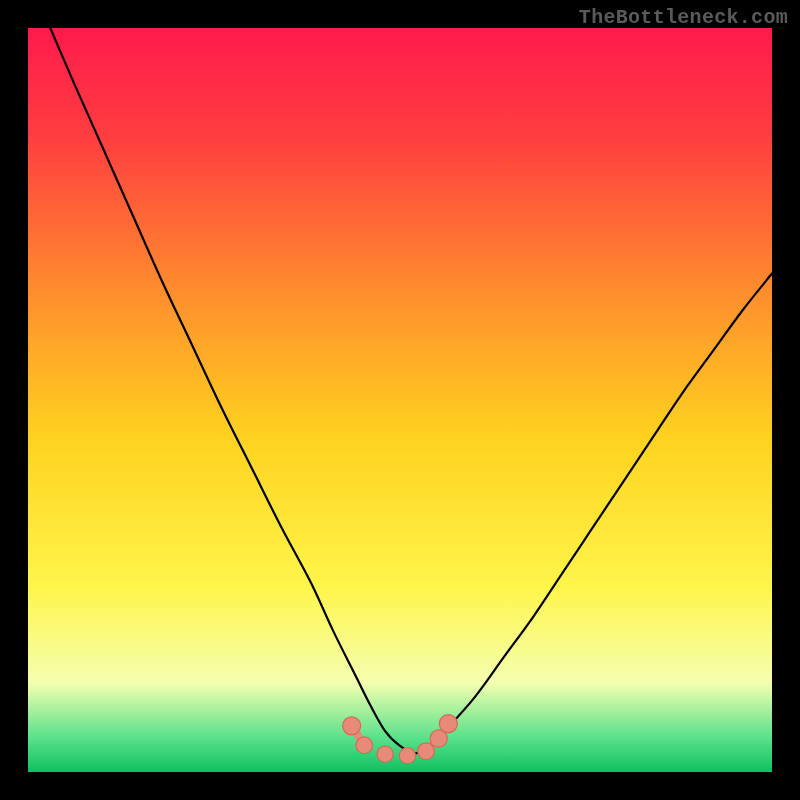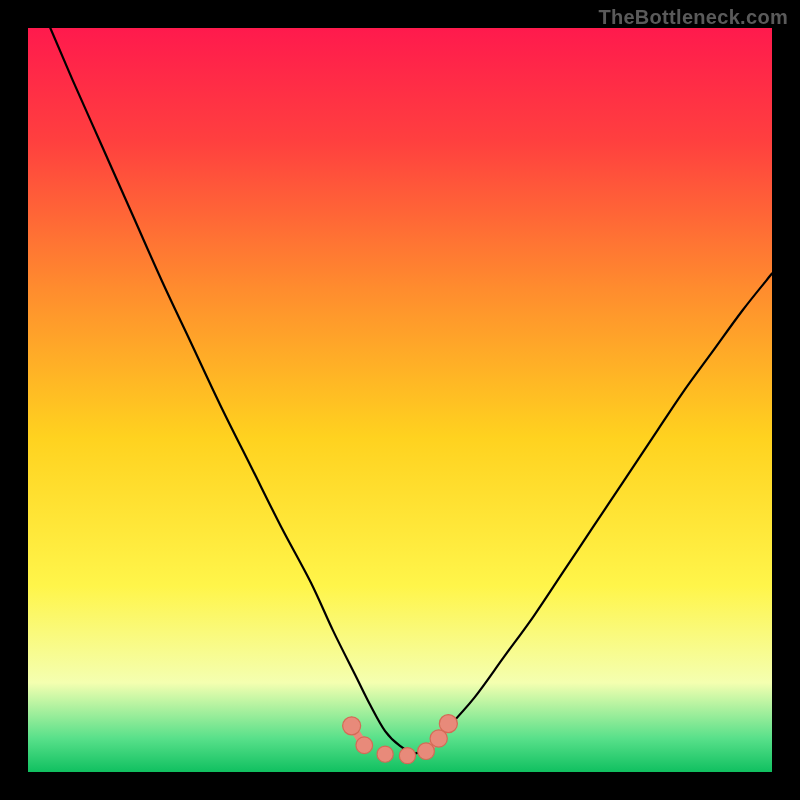--- a/index.html
+++ b/index.html
@@ -23,21 +23,21 @@
     left: 28px;
     top: 28px;
     width: 744px;
     height: 744px;
     overflow: hidden;
   }
   .watermark {
     position: absolute;
     top: 6px;
     right: 12px;
-    font-family: Liberation Sans, sans-serif;
+    font-family: Liberation Mono, monospace;
     font-size: 20px;
     font-weight: 600;
     color: #5a5a5a;
     letter-spacing: 0.3px;
     user-select: none;
   }
   svg { display: block; }
 </style>
 </head>
 <body>

